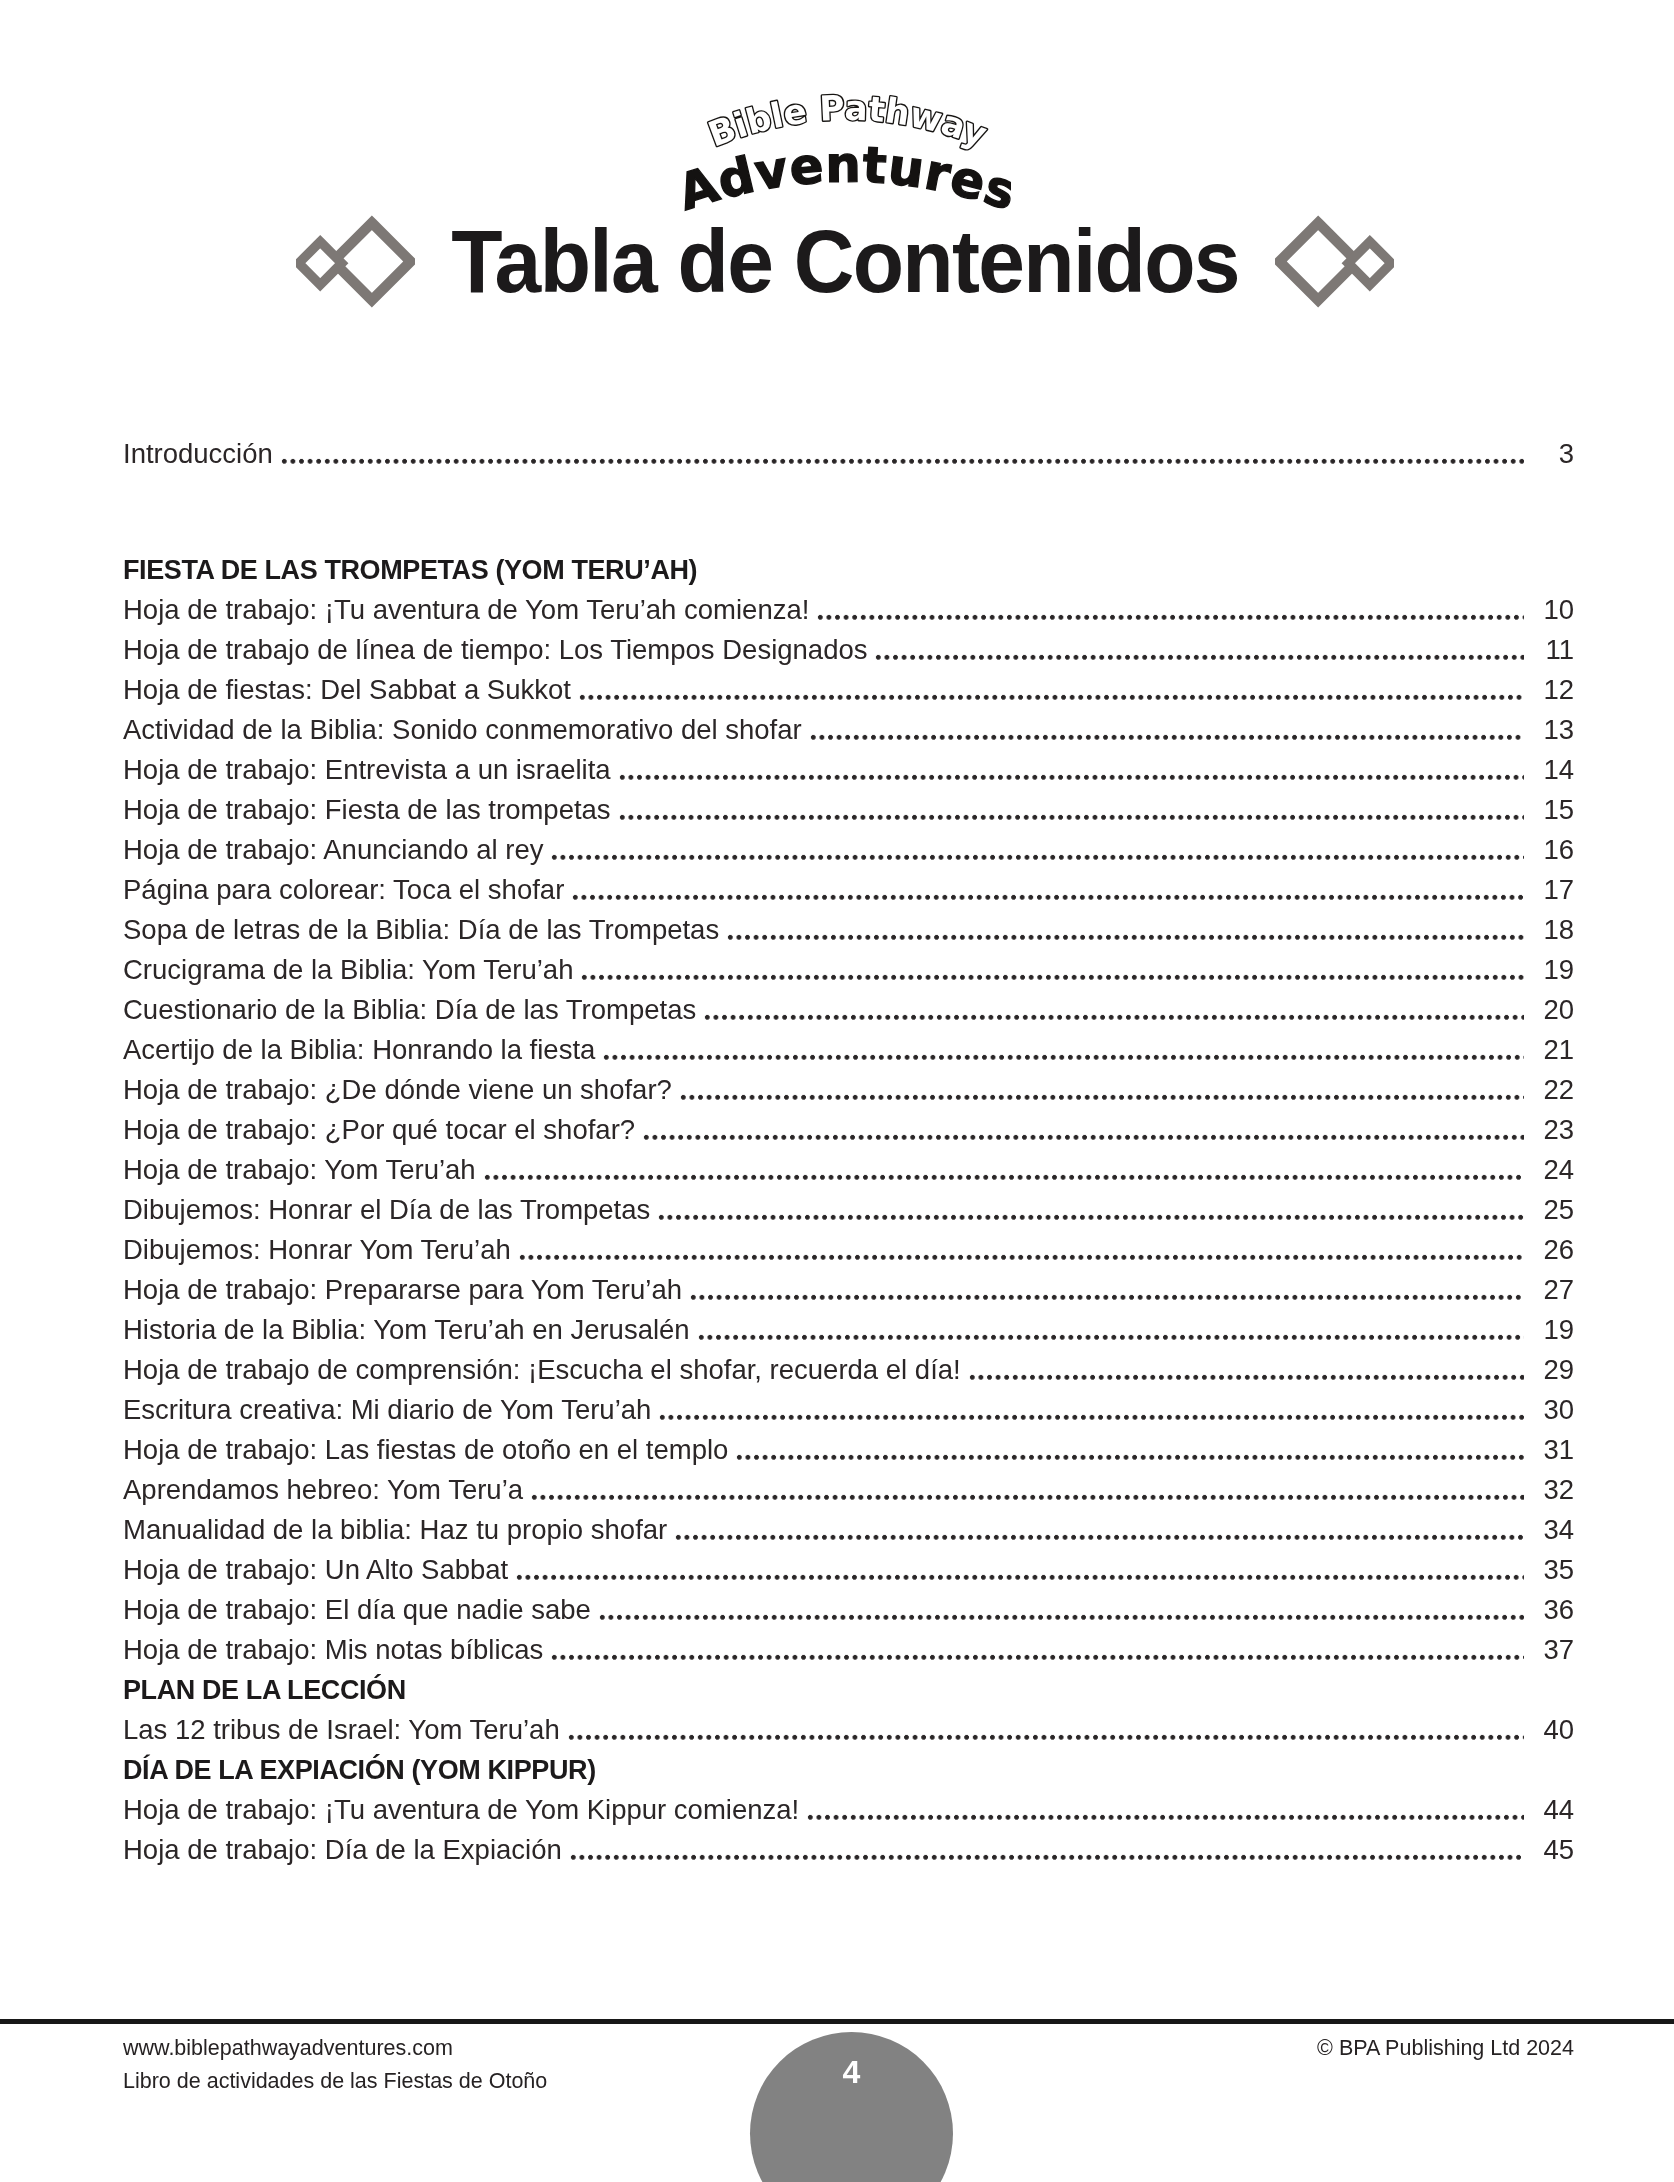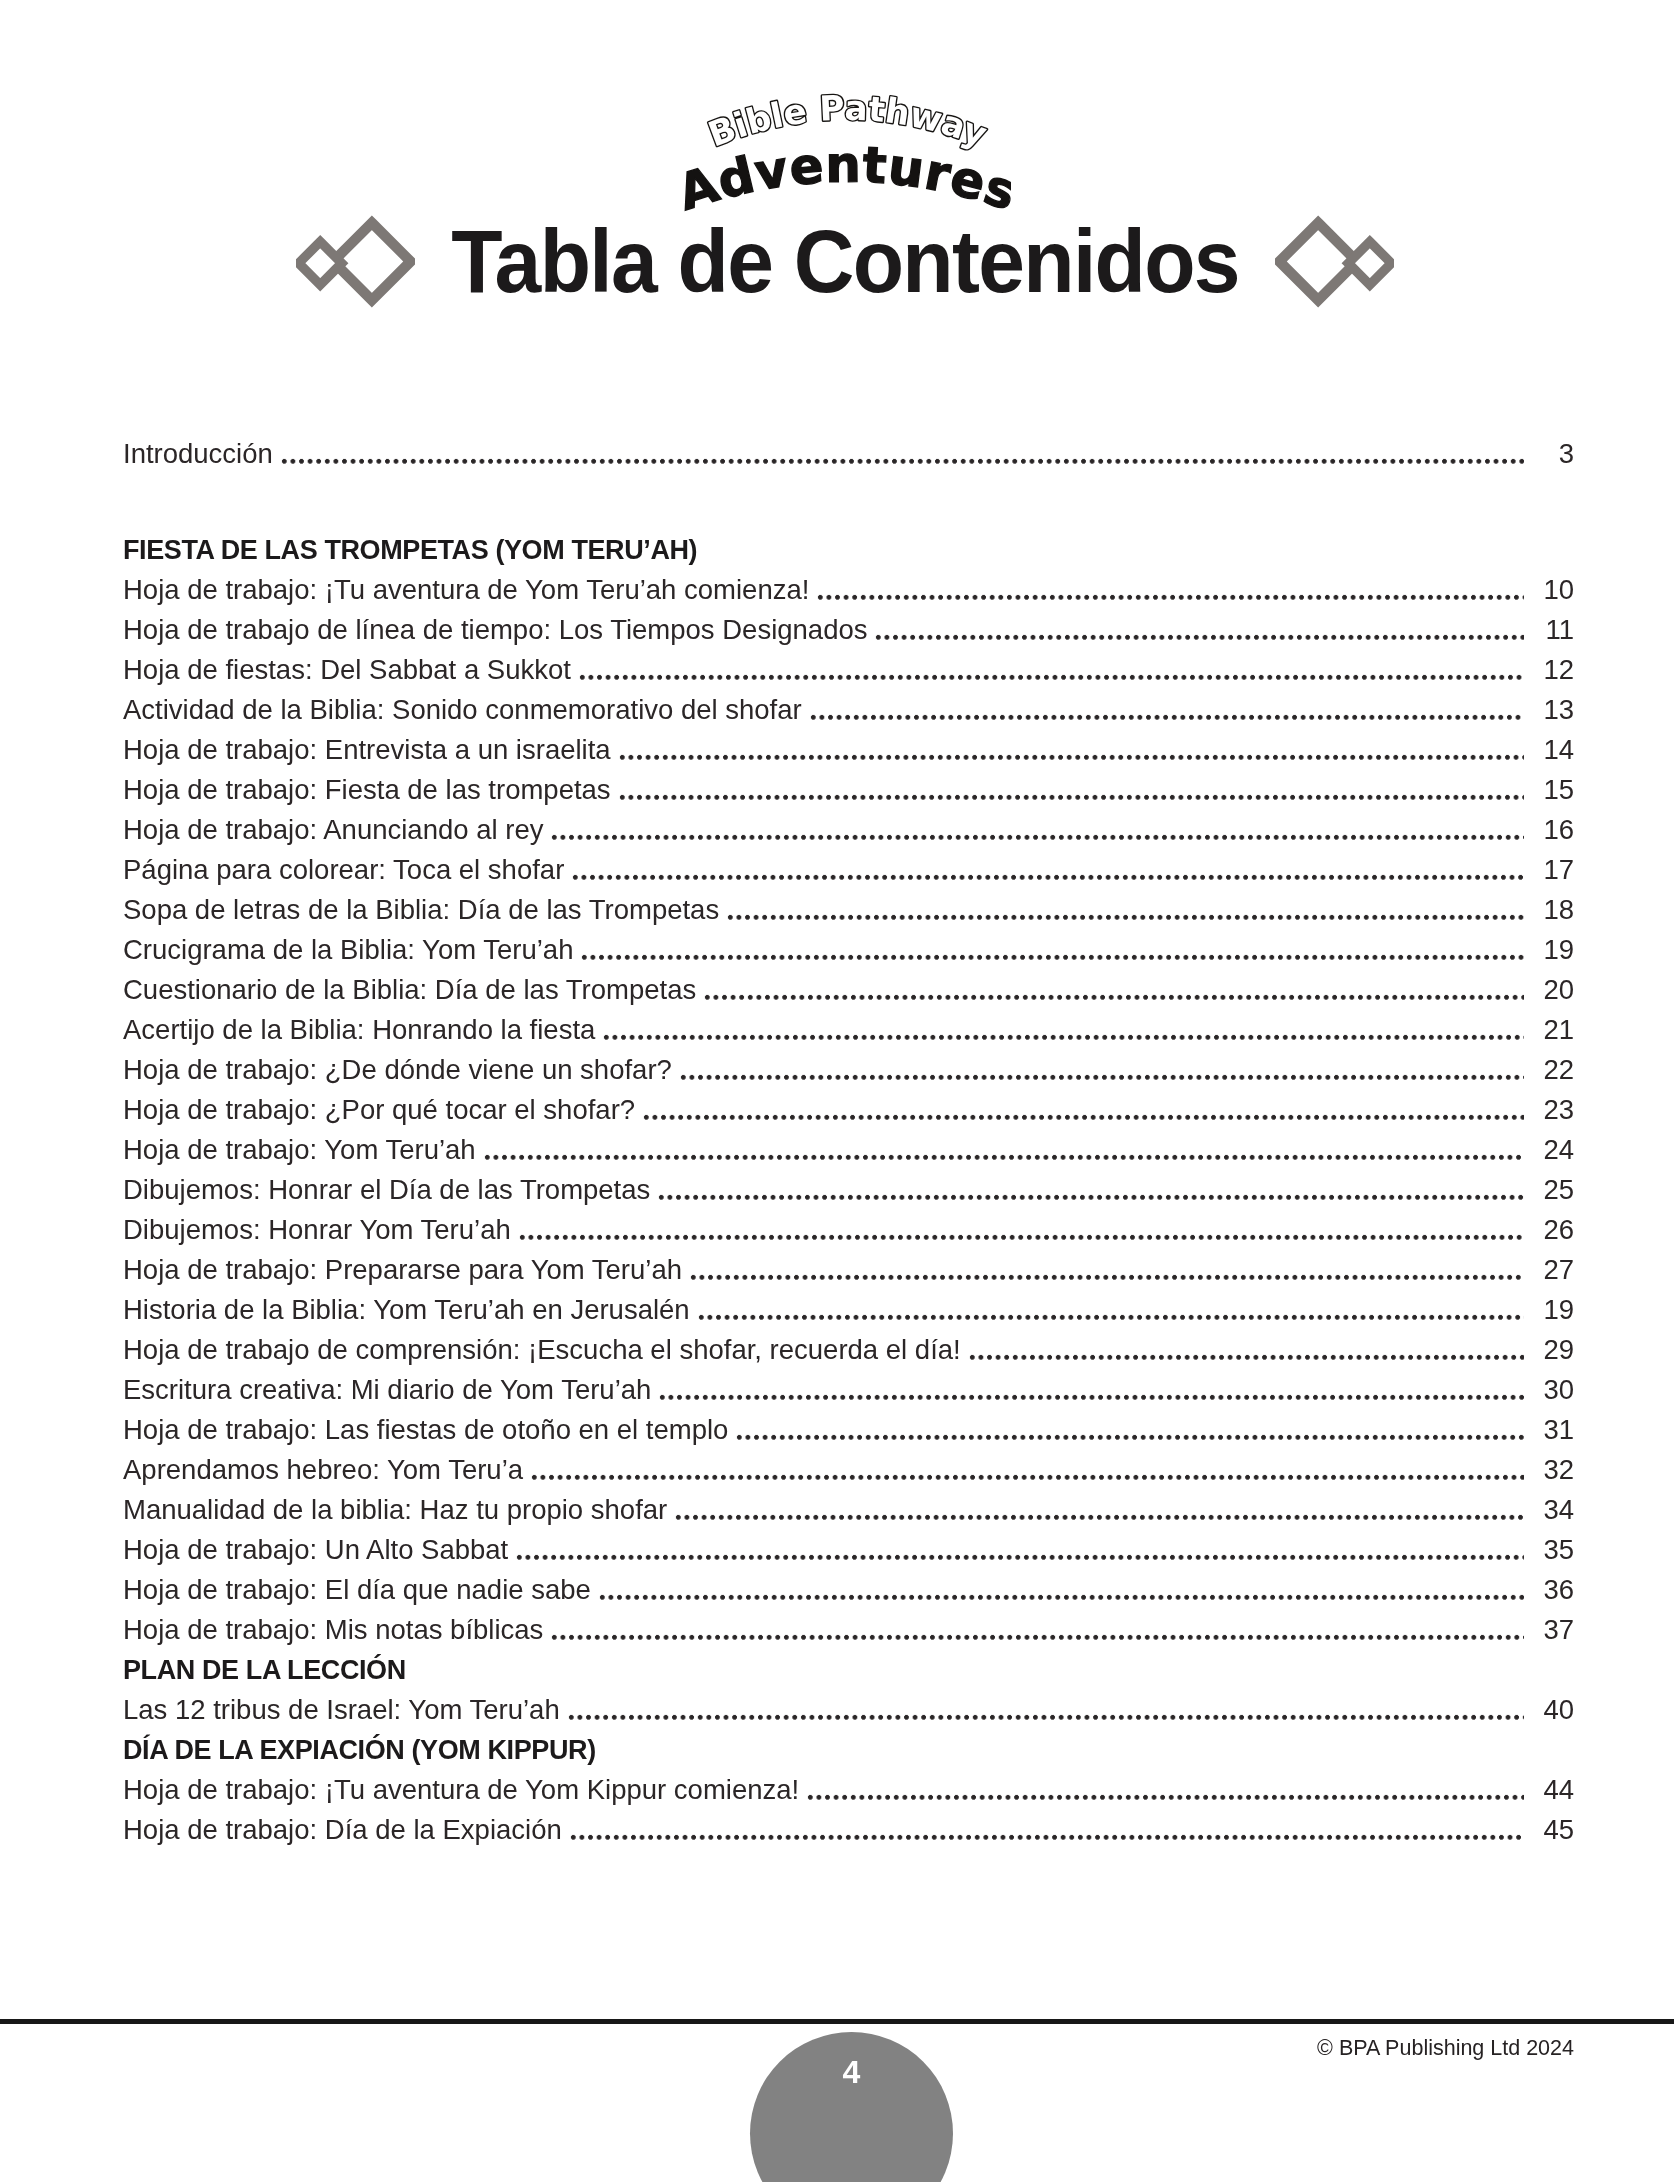--- a/index.html
+++ b/index.html
@@ -48,21 +48,21 @@
     background-image:radial-gradient(circle,#2a2627 2.1px,transparent 2.5px);
     background-size:8.6px 8.6px;background-repeat:repeat-x;background-position:left bottom;
   }
   .page-num{min-width:45px;text-align:right;font-size:27.5px;line-height:40px;color:var(--text-color);}
   .toc-heading{
     height:40px;line-height:40px;
     font-size:27px;font-weight:bold;color:var(--heading-color);
     letter-spacing:-0.4px;white-space:nowrap;
   }
   .intro-row{margin-bottom:0;}
-  .intro-row + #toc-sections > .toc-heading:first-child{margin-top:56px;}
+  .intro-row + #toc-sections > .toc-heading:first-child{margin-top:76px;}
 
   
   .footer-rule{position:absolute;left:0;top:2019px;width:1674px;height:5.2px;background:var(--rule-color);}
   .footer-left{position:absolute;left:123px;top:2032px;font-size:21.5px;color:#262223;}
   .footer-left .fl-line{display:block;line-height:33px;}
   .footer-right{position:absolute;right:100px;top:2032px;font-size:21.5px;color:#262223;text-align:right;line-height:33px;}
   .page-circle{
     position:absolute;left:750px;top:2032px;width:203px;height:203px;border-radius:50%;
     background:var(--circle-gray);text-align:center;
   }
@@ -257,19 +257,23 @@
         </div>
         <div class="toc-row">
           <span class="toc-label">Hoja de trabajo: Día de la Expiación</span>
           <span class="dots"></span>
           <span class="page-num">45</span>
         </div>
       </div>
   </div>
 
   <div class="footer-rule"></div>
+  <div class="footer-left">
+    <span class="fl-line">www.biblepathwayadventures.com</span>
+    <span class="fl-line">Libro de actividades de las Fiestas de Otoño</span>
+  </div>
   <div class="footer-right">© BPA Publishing Ltd 2024</div>
   <div class="page-circle">
     <span class="pc-num">4</span>
   </div>
 
 </div>
 
 
 </body></html>

